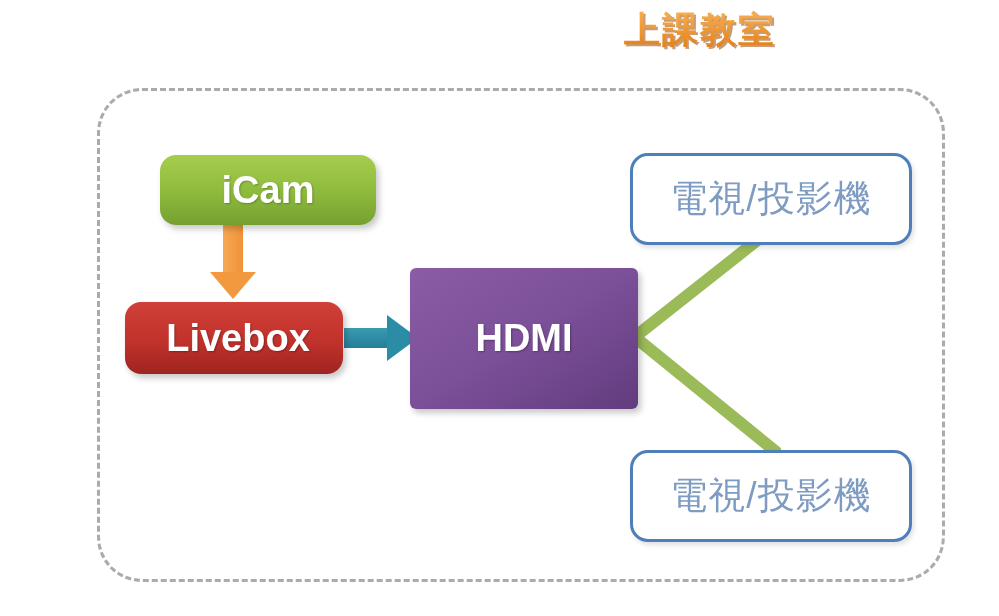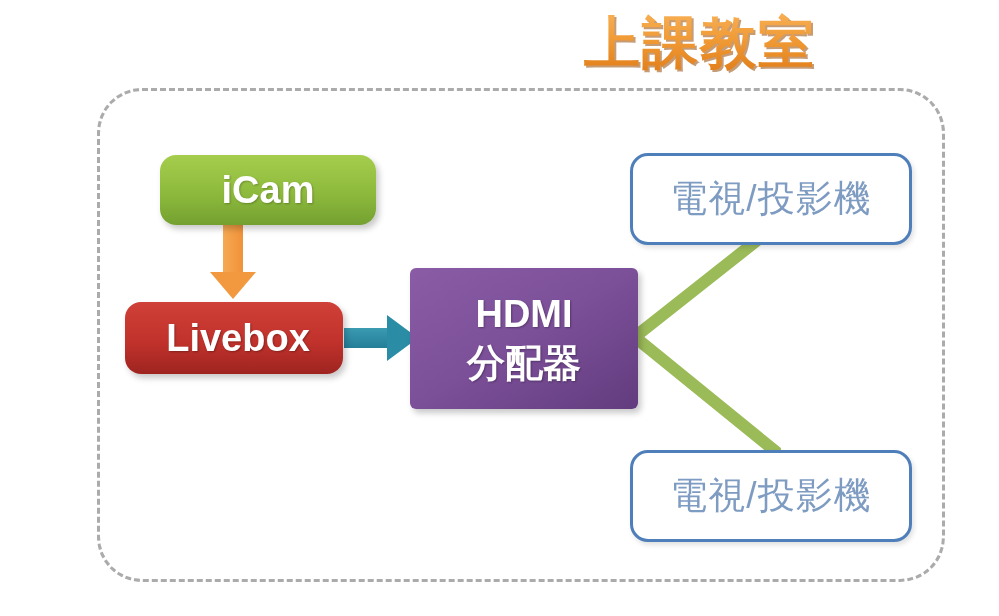--- a/index.html
+++ b/index.html
@@ -2,21 +2,21 @@
 <html><head>
 <meta charset="utf-8">
 <style>
   html,body{margin:0;padding:0;background:#ffffff;}
   .stage{
     position:relative;width:999px;height:616px;background:#ffffff;overflow:hidden;
     font-family:"Liberation Sans","DejaVu Sans",sans-serif;
   }
   .page-title{
     position:absolute;left:500px;top:6px;width:400px;text-align:center;
-    font-size:56px;font-weight:bold;letter-spacing:2px;
+    font-size:36px;font-weight:bold;letter-spacing:2px;
     background:linear-gradient(to bottom,#F9B45B 0%,#F09A35 45%,#DD7612 100%);
     -webkit-background-clip:text;background-clip:text;color:transparent;
     filter:drop-shadow(2px 2px 0 rgba(150,74,5,0.55));
   }
   .boundary{
     position:absolute;left:97px;top:88px;width:848px;height:494px;
     border:3px dashed #ABABAB;border-radius:45px;box-sizing:border-box;
   }
   .node{
     position:absolute;display:flex;align-items:center;justify-content:center;
@@ -106,21 +106,20 @@
   <div class="node node-icam">
     <span>iCam</span>
   </div>
 
   <div class="node node-livebox">
     <span>Livebox</span>
   </div>
 
   <div class="node node-hdmi">
     <span>HDMI</span>
-    <span>分配器</span>
   </div>
 
   <div class="node node-tv node-tv-top">
     <span>電視/投影機</span>
   </div>
 
   <div class="node node-tv node-tv-bottom">
     <span>電視/投影機</span>
   </div>
 

